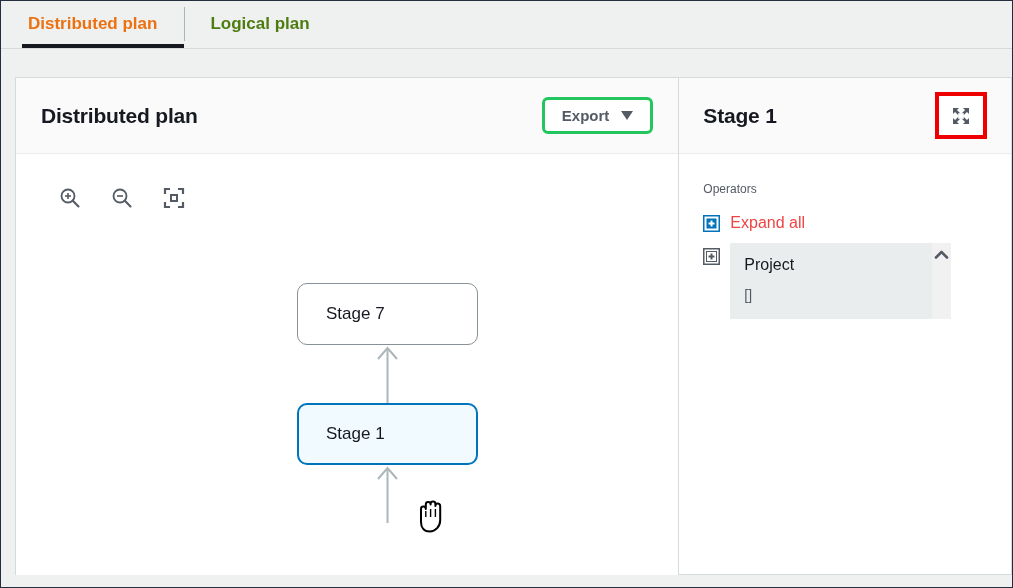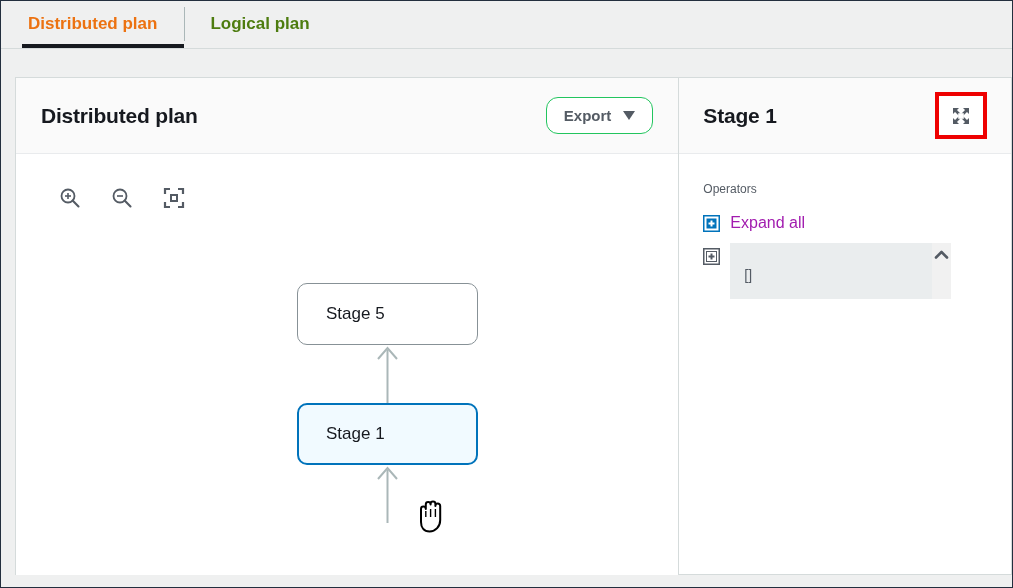--- a/index.html
+++ b/index.html
@@ -116,22 +116,22 @@
   .left-pane .pane-header { padding: 0 25px; justify-content: space-between; }
   .right-pane .pane-header { padding: 0 24px 0 24px; justify-content: space-between; }
 
   
   .export-btn {
     display: flex;
     align-items: center;
     gap: 12px;
     height: 37px;
     padding: 12px 17px;
-    border: 1px solid #22c55e;
-    border-radius: 12px;
+    border: 3px solid #22c55e;
+    border-radius: 6px;
     background: #ffffff;
     color: #545b64;
     font-size: 15px;
     font-weight: bold;
     font-family: "Liberation Sans", sans-serif;
     cursor: pointer;
     box-sizing: border-box;
   }
   .caret-down {
     width: 0; height: 0;
@@ -233,21 +233,21 @@
   .expand-all-row {
     display: flex;
     align-items: center;
     gap: 10px;
     padding-left: 24px;
     margin-top: 18px;
     cursor: pointer;
   }
   .expand-all-label {
     font-size: 16px;
-    color: #a21caf;
+    color: #ef4444;
   }
   .tree-row {
     display: flex;
     align-items: flex-start;
     gap: 10px;
     padding-left: 24px;
     margin-top: 11px;
   }
   .plusbox-dark { margin-top: 5px; cursor: pointer; }
   .op-card {
@@ -344,21 +344,21 @@
 
           <line x1="371.5" y1="249" x2="371.5" y2="196" stroke="#aab7b8" stroke-width="2"></line>
           <path d="M362 205 L371.5 194 L381 205" fill="none" stroke="#aab7b8" stroke-width="2"></path>
 
           <line x1="371.5" y1="369" x2="371.5" y2="316" stroke="#aab7b8" stroke-width="2"></line>
           <path d="M362 325 L371.5 314 L381 325" fill="none" stroke="#aab7b8" stroke-width="2"></path>
         </svg>
 
         <div class="graph">
           <div class="node node-0">
-            <span class="label">Stage 5</span>
+            <span class="label">Stage 7</span>
           </div>
           <div class="node node-1 selected">
             <span class="label">Stage 1</span>
           </div>
         </div>
 
         <svg class="grab-cursor" viewBox="0 0 34 40">
           <path d="M7 23 V14 a2.4 2.4 0 0 1 4.8 0 V9.5 a2.4 2.4 0 0 1 4.8 0 V9 a2.4 2.4 0 0 1 4.8 0 V11 a2.4 2.4 0 0 1 4.8 0 V25 c0 6.5 -4.6 11.5 -10.6 11.5 C9.6 36.5 7 32 7 27 Z" fill="#ffffff" stroke="#000000" stroke-width="2" stroke-linejoin="round"></path>
           <line x1="11.8" y1="16" x2="11.8" y2="22" stroke="#000000" stroke-width="1.4"></line>
           <line x1="16.6" y1="14" x2="16.6" y2="22" stroke="#000000" stroke-width="1.4"></line>
@@ -401,20 +401,21 @@
 
         <div class="tree-row">
           <svg class="plusbox-dark" width="17" height="17" viewBox="0 0 17 17">
             <rect x="0.5" y="0.5" width="16" height="16" fill="#ffffff" stroke="#545b64" stroke-width="2"></rect>
             <rect x="3.5" y="3.5" width="10" height="10" fill="#ffffff" stroke="#545b64" stroke-width="1"></rect>
             <line x1="5.5" y1="8.5" x2="11.5" y2="8.5" stroke="#545b64" stroke-width="2"></line>
             <line x1="8.5" y1="5.5" x2="8.5" y2="11.5" stroke="#545b64" stroke-width="2"></line>
           </svg>
 
           <div class="op-card">
+            <div class="op-name">Project</div>
             <div class="op-detail">[]</div>
             <div class="op-scrollbar">
               <svg width="15" height="12" viewBox="0 0 15 12">
                 <path d="M2 8.5 L7.5 3 L13 8.5" fill="none" stroke="#545b64" stroke-width="2.6" stroke-linecap="round" stroke-linejoin="round"></path>
               </svg>
             </div>
           </div>
         </div>
 
       </div>

